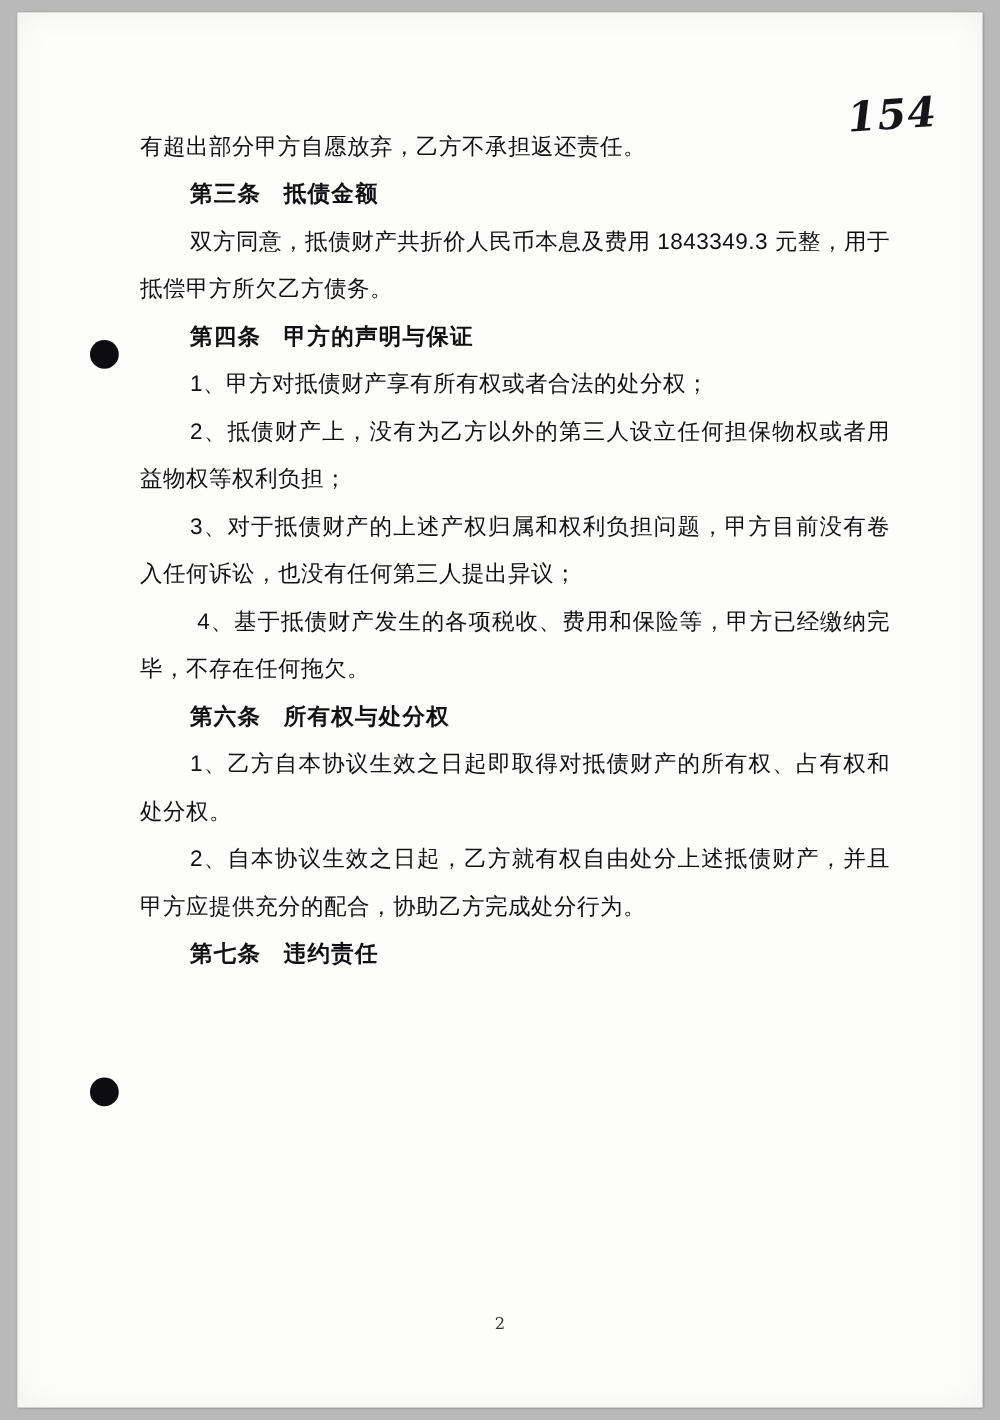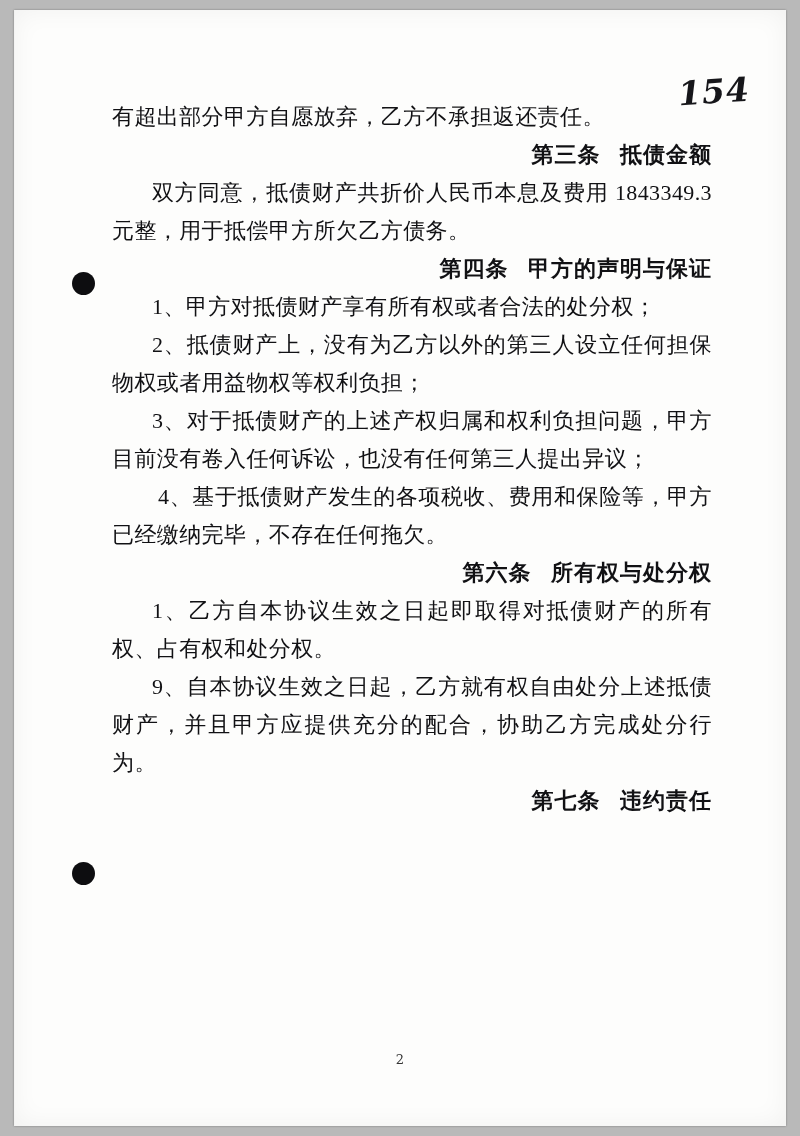--- a/index.html
+++ b/index.html
@@ -43,31 +43,30 @@
     letter-spacing: 1px;
     transform: rotate(-4deg);
   }
   .content {
     position: absolute;
     left: 98px;
     top: 88px;
     width: 600px;
   }
   .line {
-    font-family: Liberation Serif, serif;
-    font-size: 22px;
+    font-family: Liberation Sans, sans-serif;
+    font-size: 18px;
     line-height: 38px;
     color: #111114;
     letter-spacing: 0.4px;
     white-space: pre-wrap;
   }
   .line.heading {
     font-weight: bold;
     letter-spacing: 1px;
-    text-align: right;
   }
   .indent1 { text-indent: 40px; }
   .indent-head { padding-left: 40px; }
   .justify {
     text-align: justify;
     text-justify: inter-ideograph;
   }
   .dot {
     position: absolute;
     width: 23px;
@@ -109,21 +108,21 @@
       <div class="line justify">有超出部分甲方自愿放弃，乙方不承担返还责任。</div>
       <div class="line heading indent-head">第三条   抵债金额</div>
       <div class="line justify indent1">双方同意，抵债财产共折价人民币本息及费用 1843349.3 元整，用于抵偿甲方所欠乙方债务。</div>
       <div class="line heading indent-head">第四条   甲方的声明与保证</div>
       <div class="line justify indent1">1、甲方对抵债财产享有所有权或者合法的处分权；</div>
       <div class="line justify indent1">2、抵债财产上，没有为乙方以外的第三人设立任何担保物权或者用益物权等权利负担；</div>
       <div class="line justify indent1">3、对于抵债财产的上述产权归属和权利负担问题，甲方目前没有卷入任何诉讼，也没有任何第三人提出异议；</div>
       <div class="line justify indent1"> 4、基于抵债财产发生的各项税收、费用和保险等，甲方已经缴纳完毕，不存在任何拖欠。</div>
       <div class="line heading indent-head">第六条   所有权与处分权</div>
       <div class="line justify indent1">1、乙方自本协议生效之日起即取得对抵债财产的所有权、占有权和处分权。</div>
-      <div class="line justify indent1">9、自本协议生效之日起，乙方就有权自由处分上述抵债财产，并且甲方应提供充分的配合，协助乙方完成处分行为。</div>
+      <div class="line justify indent1">2、自本协议生效之日起，乙方就有权自由处分上述抵债财产，并且甲方应提供充分的配合，协助乙方完成处分行为。</div>
       <div class="line heading indent-head">第七条   违约责任</div>
     </div>
 
     <div class="footer-num">2</div>
 
     <div class="edge-shadow"></div>
   </div>
 </div>
 
 </body></html>

